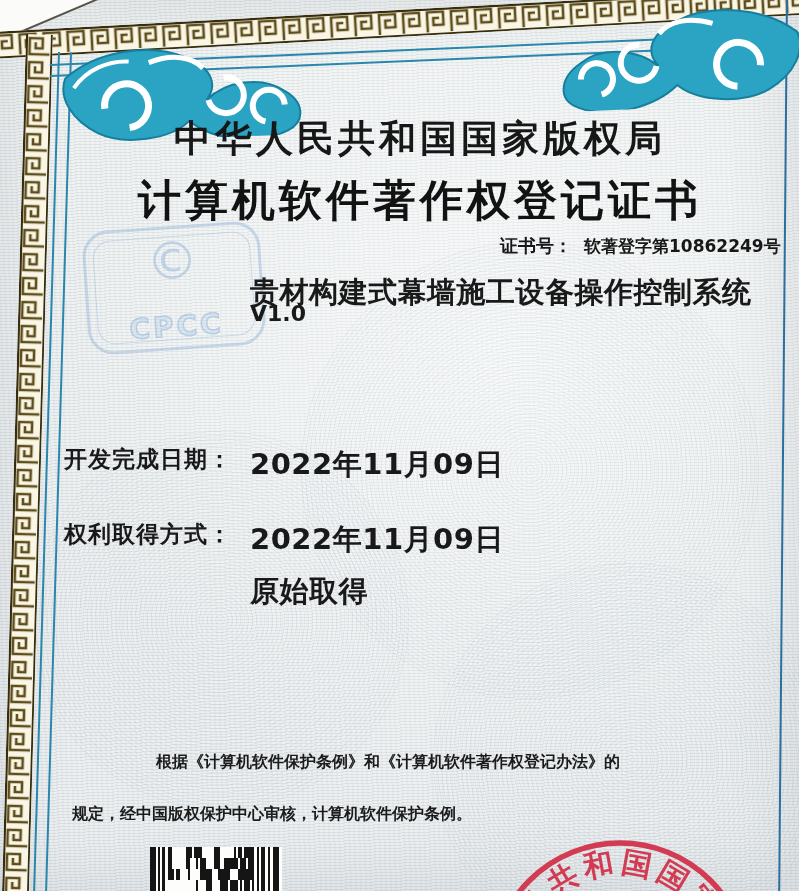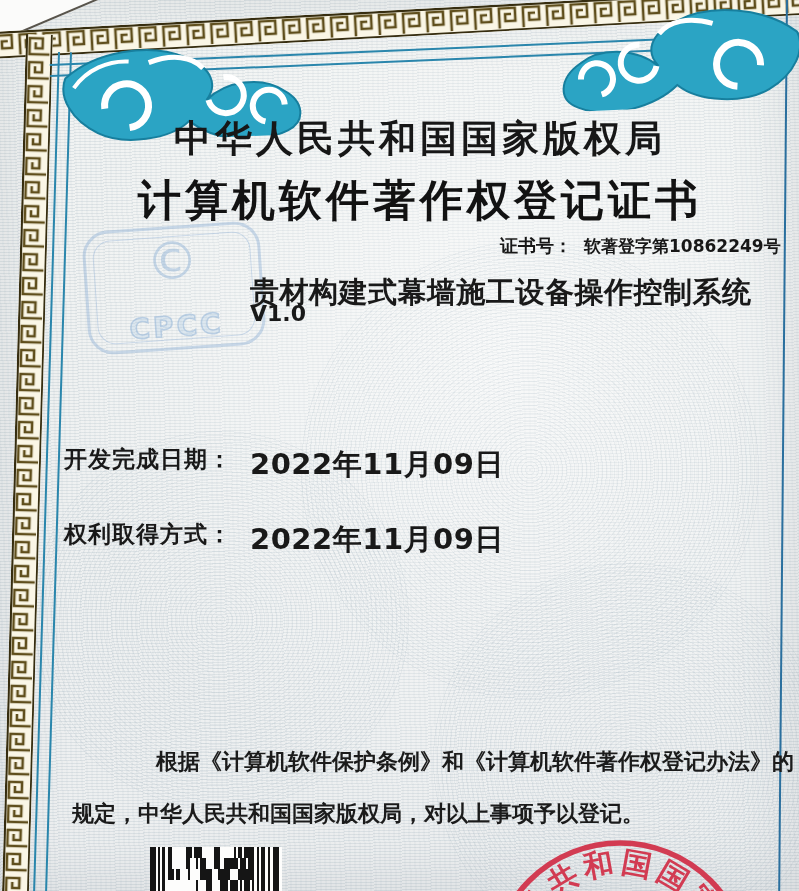--- a/index.html
+++ b/index.html
@@ -48,21 +48,21 @@
   
   .row{position:absolute;left:64px;width:700px;font-size:23px;font-weight:700;color:#191919;white-space:nowrap;}
   .row .lbl{letter-spacing:1px;}
   .row .val{position:absolute;left:186px;top:1px;
     font-family:"DejaVu Sans","Liberation Sans",sans-serif;font-size:29px;letter-spacing:0.5px;}
   .val2{position:absolute;left:250px;font-family:"DejaVu Sans","Liberation Sans",sans-serif;
     font-size:22px;font-weight:700;color:#191919;}
 
   
   .statement{position:absolute;left:72px;top:736px;width:712px;
-    font-size:22px;font-weight:700;color:#1b1b1b;line-height:52px;}
+    font-size:16px;font-weight:700;color:#1b1b1b;line-height:52px;}
   .statement .ln1{padding-left:84px;white-space:nowrap;}
   .statement .ln2{white-space:nowrap;}
 
   
   .wm{position:absolute;left:85px;top:226px;width:172px;height:118px;
     border:3px solid rgba(142,176,214,0.50);border-radius:26px;
     transform:rotate(-4deg);opacity:0.85;}
   .wm .inner{position:absolute;left:7px;top:7px;right:7px;bottom:7px;
     border:1.5px solid rgba(142,176,214,0.45);border-radius:18px;}
   .wm .csym{position:absolute;left:0;right:0;top:2px;text-align:center;
@@ -154,31 +154,32 @@
     <span class="lbl">开发完成日期：</span>
     <span class="val">2022年11月09日</span>
   </div>
 
   <div class="row" style="top:519px">
     <span class="lbl">权利取得方式：</span>
     <span class="val">2022年11月09日</span>
   </div>
 
   <div class="row" style="top:571px">
+    <span class="val">原始取得</span>
   </div>
 
   <div class="row" style="top:624px">
   </div>
 
   <div class="row" style="top:677px">
   </div>
 
   <div class="statement">
     <div class="ln1">根据《计算机软件保护条例》和《计算机软件著作权登记办法》的</div>
-    <div class="ln2">规定，中华人民共和国国家版权局，对以上事项予以登记。</div>
+    <div class="ln2">规定，经中国版权保护中心审核，计算机软件保护条例。</div>
   </div>
 
   <svg id="barcode" class="barcode" width="132" height="44">
     <rect x="0" y="0" width="132" height="44" fill="#fdfdfc"></rect>
   <rect x="0" y="0" width="6" height="44" fill="#151515"></rect>
       <rect x="8" y="0" width="2" height="44" fill="#151515"></rect>
       <rect x="12" y="0" width="3" height="44" fill="#151515"></rect>
       <rect x="18" y="0" width="4" height="11" fill="#151515"></rect>
       <rect x="36" y="0" width="6" height="11" fill="#151515"></rect>
       <rect x="44" y="0" width="6" height="11" fill="#151515"></rect>

